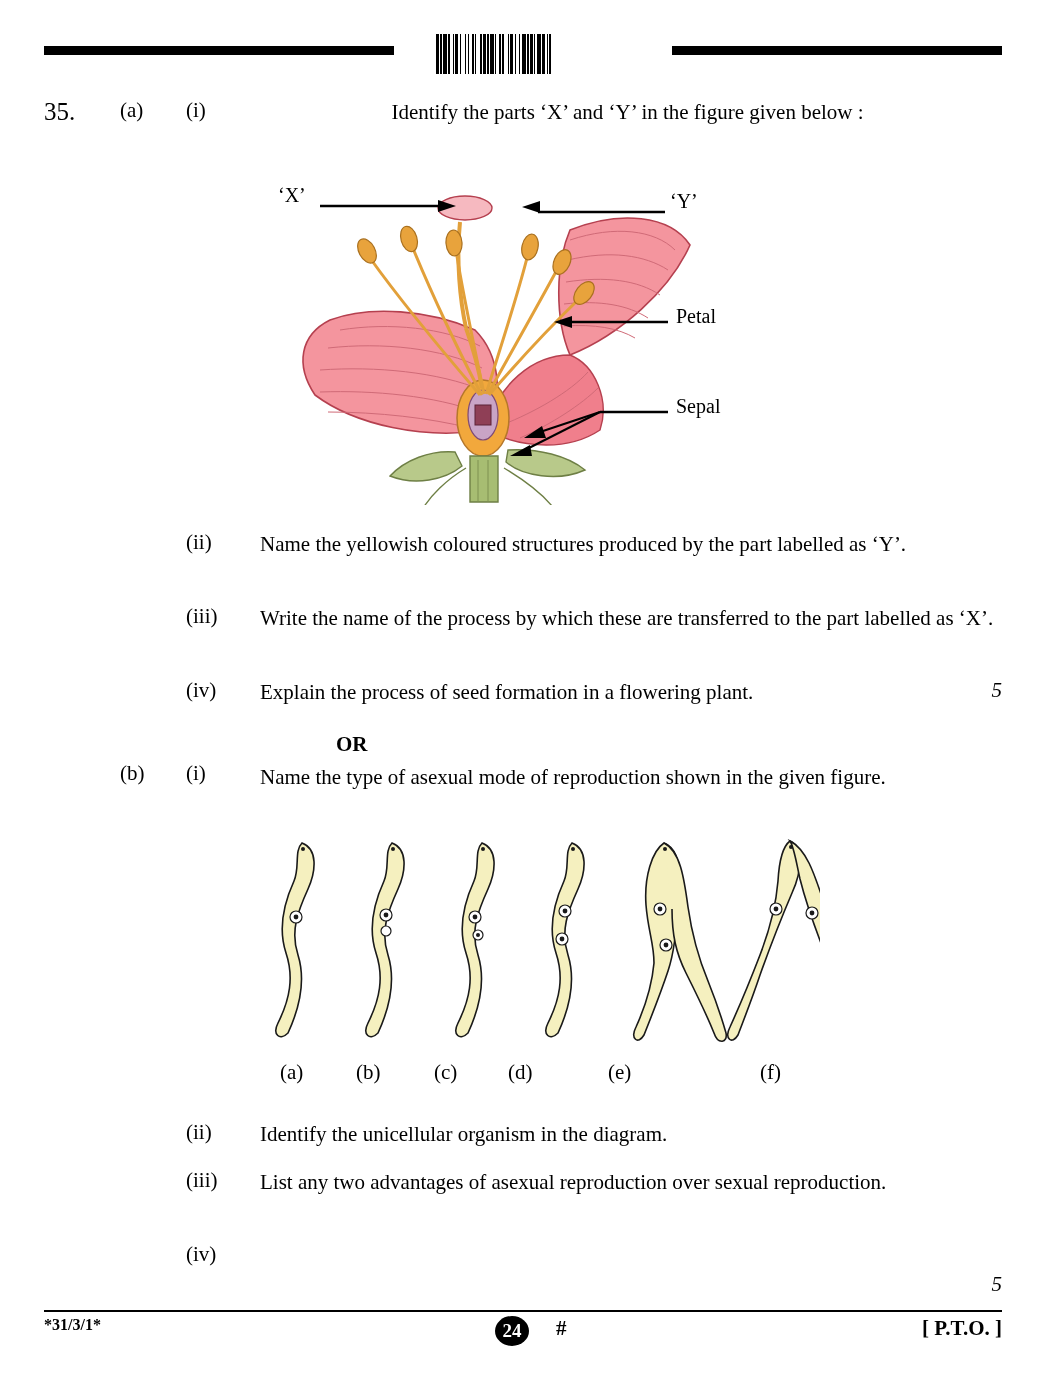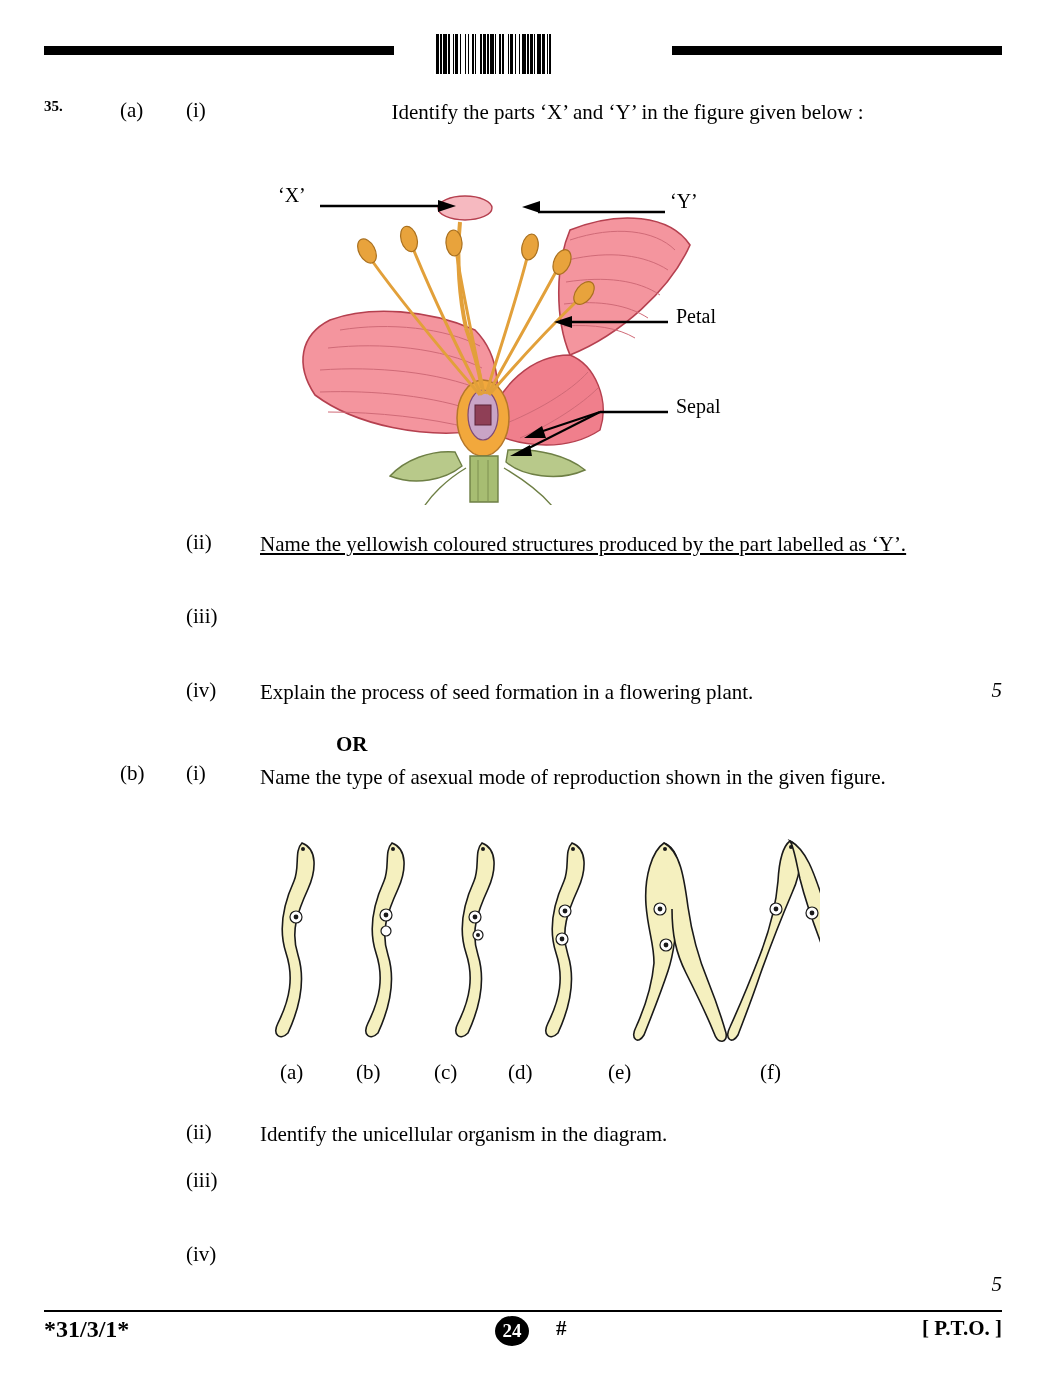--- a/index.html
+++ b/index.html
@@ -60,22 +60,22 @@
   .page {
     position: absolute;
     left: 0;
     top: 0;
     width: 1046px;
     height: 1386px;
   }
   .qnum {
     position: absolute;
     left: 44px;
-    font-weight: bold;
-    font-size: 15px;
+    font-weight: normal;
+    font-size: 25px;
   }
   .lvl-a {
     position: absolute;
     left: 120px;
     font-size: 21px;
   }
   .lvl-i {
     position: absolute;
     left: 186px;
     font-size: 21px;
@@ -150,21 +150,21 @@
     left: 44px;
     top: 0;
     width: 958px;
     height: 2px;
     background: #000;
   }
   .foot-code {
     position: absolute;
     left: 44px;
     top: 6px;
-    font-size: 24px;
+    font-size: 16px;
     font-weight: bold;
   }
   .foot-page {
     position: absolute;
     left: 495px;
     top: 6px;
     width: 34px;
     height: 30px;
     border-radius: 50%;
     background: #000;
@@ -338,23 +338,24 @@
       <polygon points="254,288 272,276 276,288" fill="#000"></polygon>
     </svg>
 
     <span class="fig-label" style="left:8px; top:34px;">‘X’</span>
     <span class="fig-label" style="left:400px; top:40px;">‘Y’</span>
     <span class="fig-label" style="left:406px; top:155px;">Petal</span>
     <span class="fig-label" style="left:406px; top:245px;">Sepal</span>
   </div>
 
   <div class="lvl-i" style="top:530px;">(ii)</div>
-  <div class="body-text" style="top:530px;text-decoration:underline;">Name the yellowish coloured structures produced by the part labelled as ‘Y’.</div>
+  <div class="body-text" style="top:530px;">Name the yellowish coloured structures produced by the part labelled as ‘Y’.</div>
 
   <div class="lvl-i" style="top:604px;">(iii)</div>
+  <div class="body-text" style="top:604px;">Write the name of the process by which these are transferred to the part labelled as ‘X’.</div>
 
   <div class="lvl-i" style="top:678px;">(iv)</div>
   <div class="body-text nojust" style="top:678px; width:700px;">Explain the process of seed formation in a flowering plant.</div>
   <div class="marks" style="top:678px;">5</div>
 
   <div class="or-label" style="top:722px;">OR</div>
 
   <div class="lvl-a" style="top:761px;">(b)</div>
   <div class="lvl-i" style="top:761px;">(i)</div>
   <div class="body-text" style="top:761px; line-height:1.6;">Name the type of asexual mode of reproduction shown in the given figure.</div>
@@ -413,20 +414,21 @@
     <span style="left:174px;">(c)</span>
     <span style="left:248px;">(d)</span>
     <span style="left:348px;">(e)</span>
     <span style="left:500px;">(f)</span>
   </div>
 
   <div class="lvl-i" style="top:1120px;">(ii)</div>
   <div class="body-text nojust" style="top:1120px;">Identify the unicellular organism in the diagram.</div>
 
   <div class="lvl-i" style="top:1168px;">(iii)</div>
+  <div class="body-text" style="top:1168px;">List any two advantages of asexual reproduction over sexual reproduction.</div>
 
   <div class="lvl-i" style="top:1242px;">(iv)</div>
   <div class="marks" style="top:1272px;">5</div>
 
   <div class="footer">
     <div class="footer-rule"></div>
     <div class="foot-code">*31/3/1*</div>
     <div class="foot-page">24</div>
     <div class="foot-hash">#</div>
     <div class="foot-pto">[ P.T.O. ]</div>

